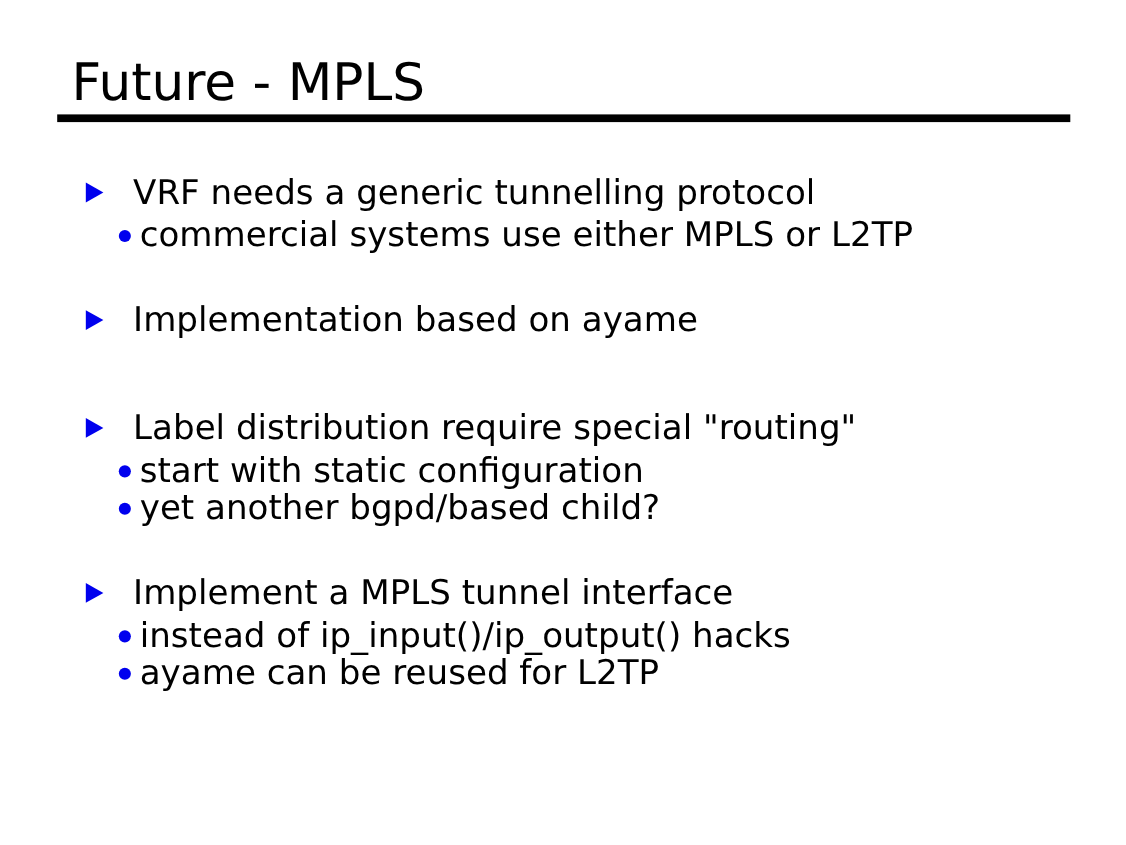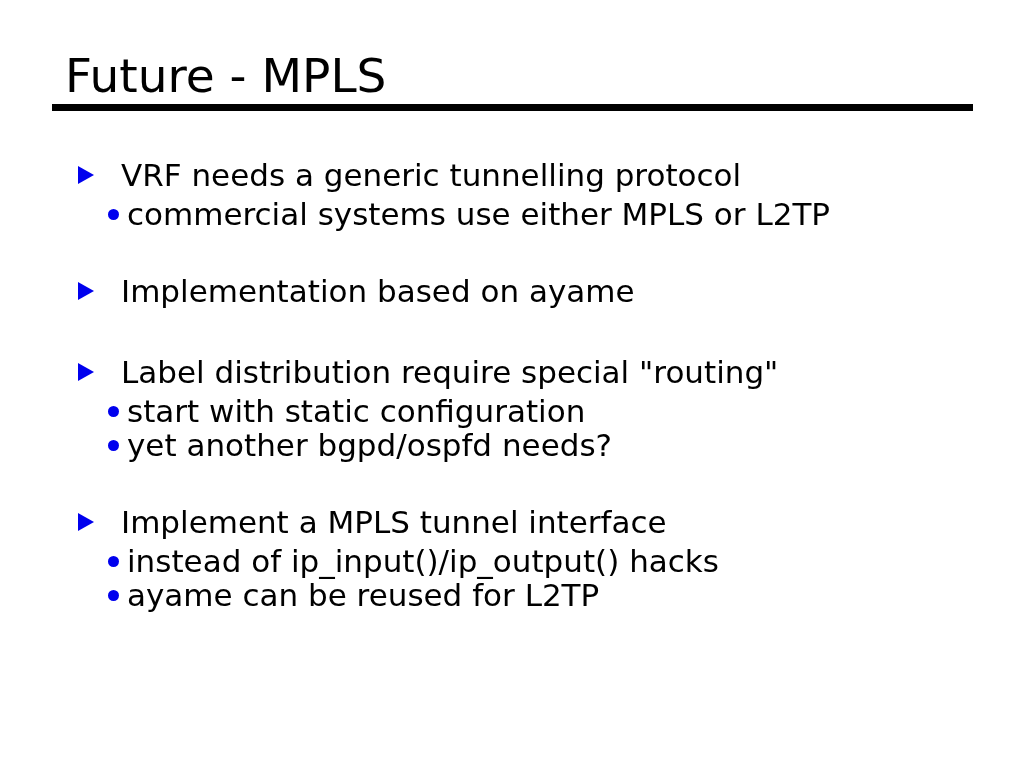--- a/index.html
+++ b/index.html
@@ -33,21 +33,21 @@
     height: 7px;
     background: var(--rule, #000000);
   }
   .content {
     position: absolute;
     left: 78px;
     top: 153px;
     width: 910px;
   }
   .group { margin-bottom: 38px; }
-  .group.gap-lg { margin-bottom: 37px; }
+  .group.gap-lg { margin-bottom: 54px; }
 
   .l1-row { display: flex; align-items: flex-start; gap: 16px; }
   .tri {
     flex: 0 0 auto;
     width: 0; height: 0;
     border-left: 16px solid var(--blue, #0000ee);
     border-top: 9px solid transparent;
     border-bottom: 9px solid transparent;
     margin-top: 13px;
   }
@@ -116,21 +116,21 @@
           <div class="l1-line">Label distribution require special "routing"</div>
         </div>
       </div>
       <div class="l2-list">
         <div class="l2-row">
           <span class="dot"></span>
           <div class="l2-text">start with static configuration</div>
         </div>
         <div class="l2-row">
           <span class="dot"></span>
-          <div class="l2-text">yet another bgpd/ospfd needs?</div>
+          <div class="l2-text">yet another bgpd/based child?</div>
         </div>
       </div>
     </div>
 
     <div class="group">
       <div class="l1-row">
         <span class="tri"></span>
         <div class="l1-lines">
           <div class="l1-line">Implement a MPLS tunnel interface</div>
         </div>

